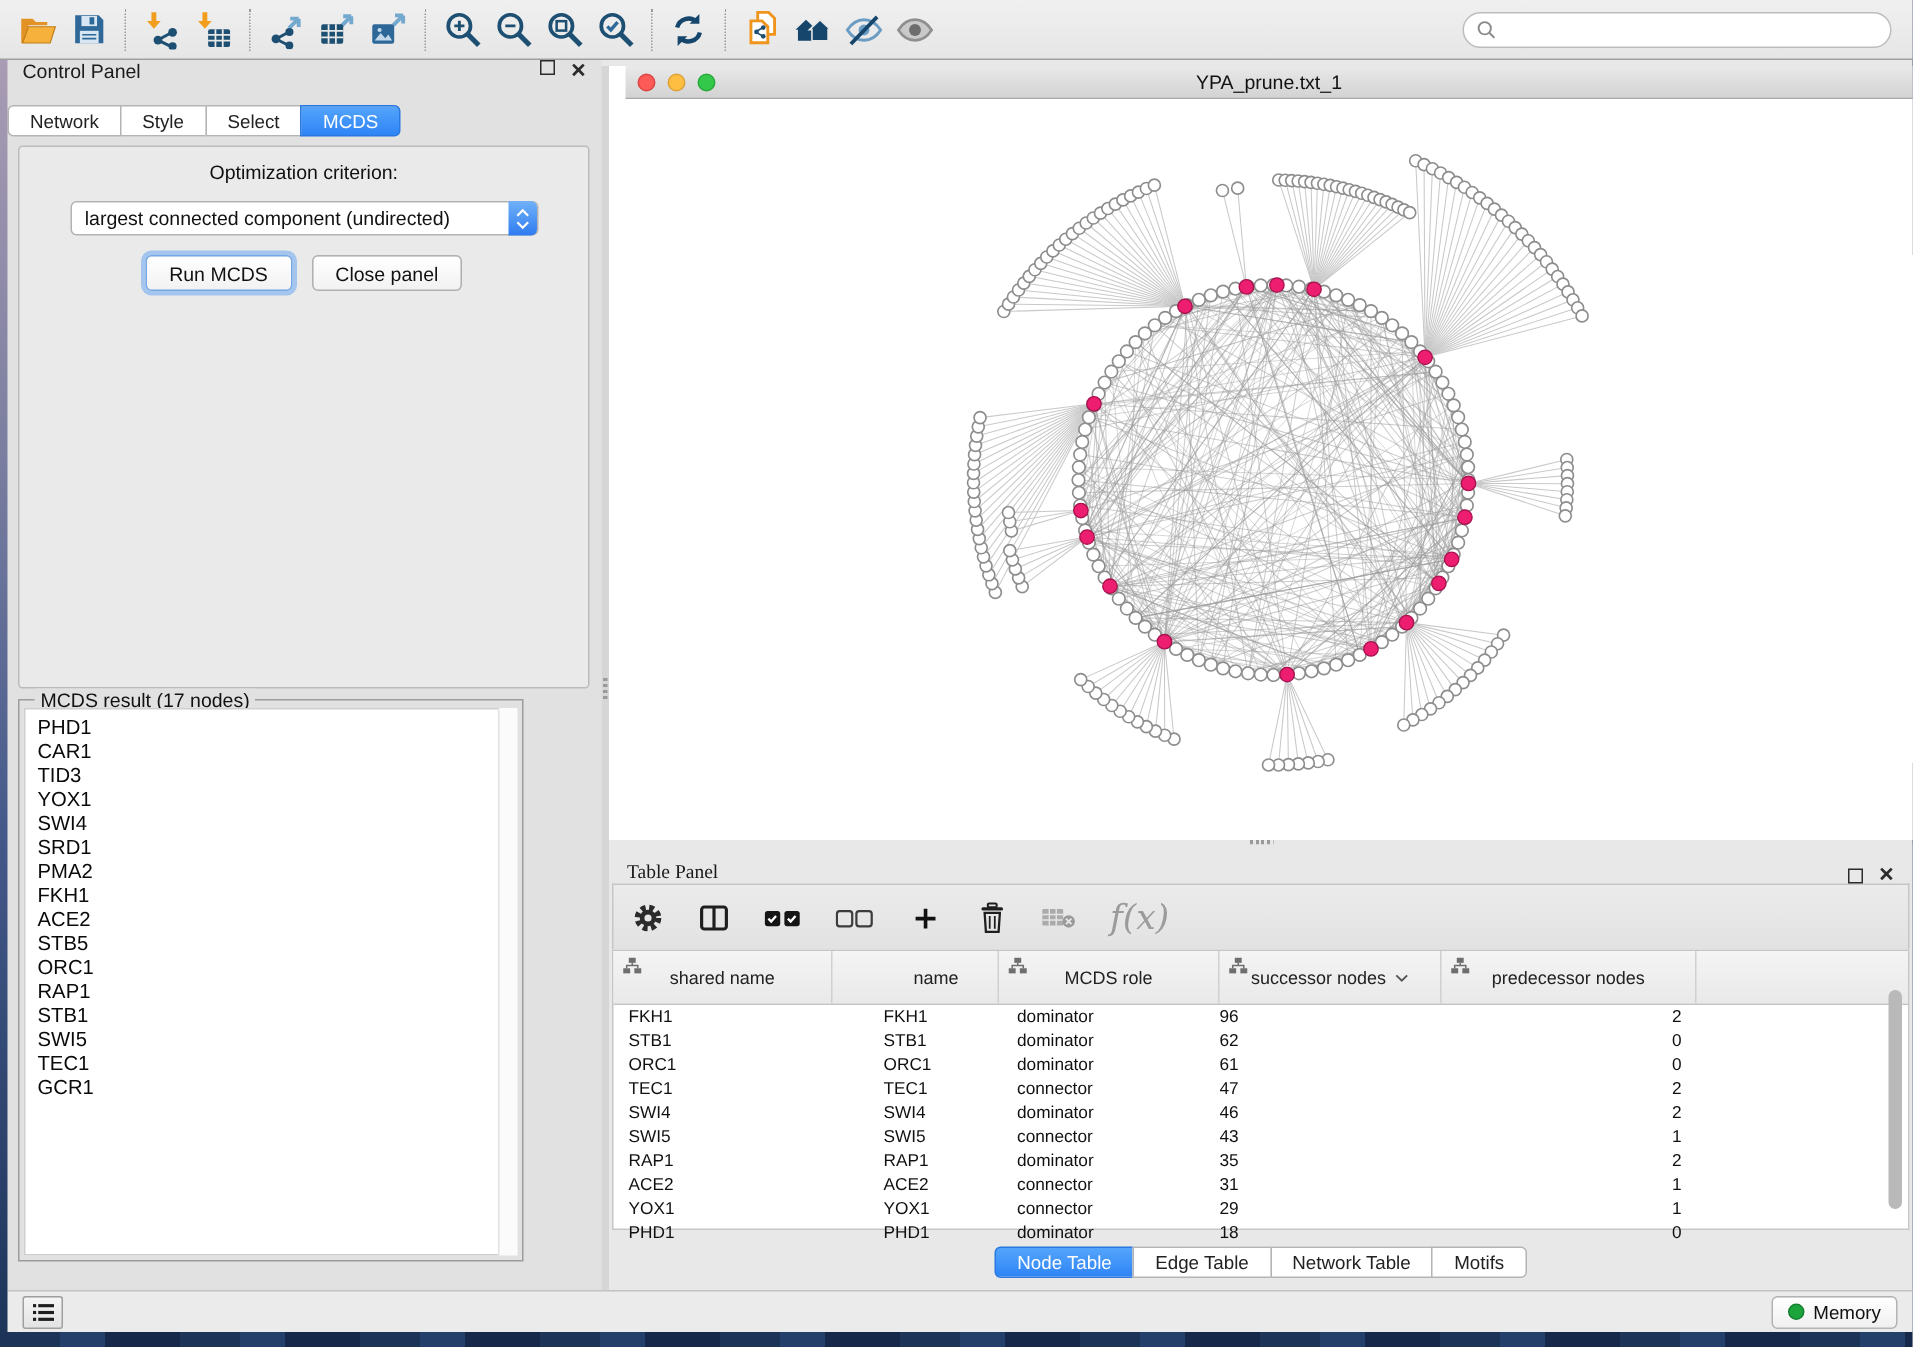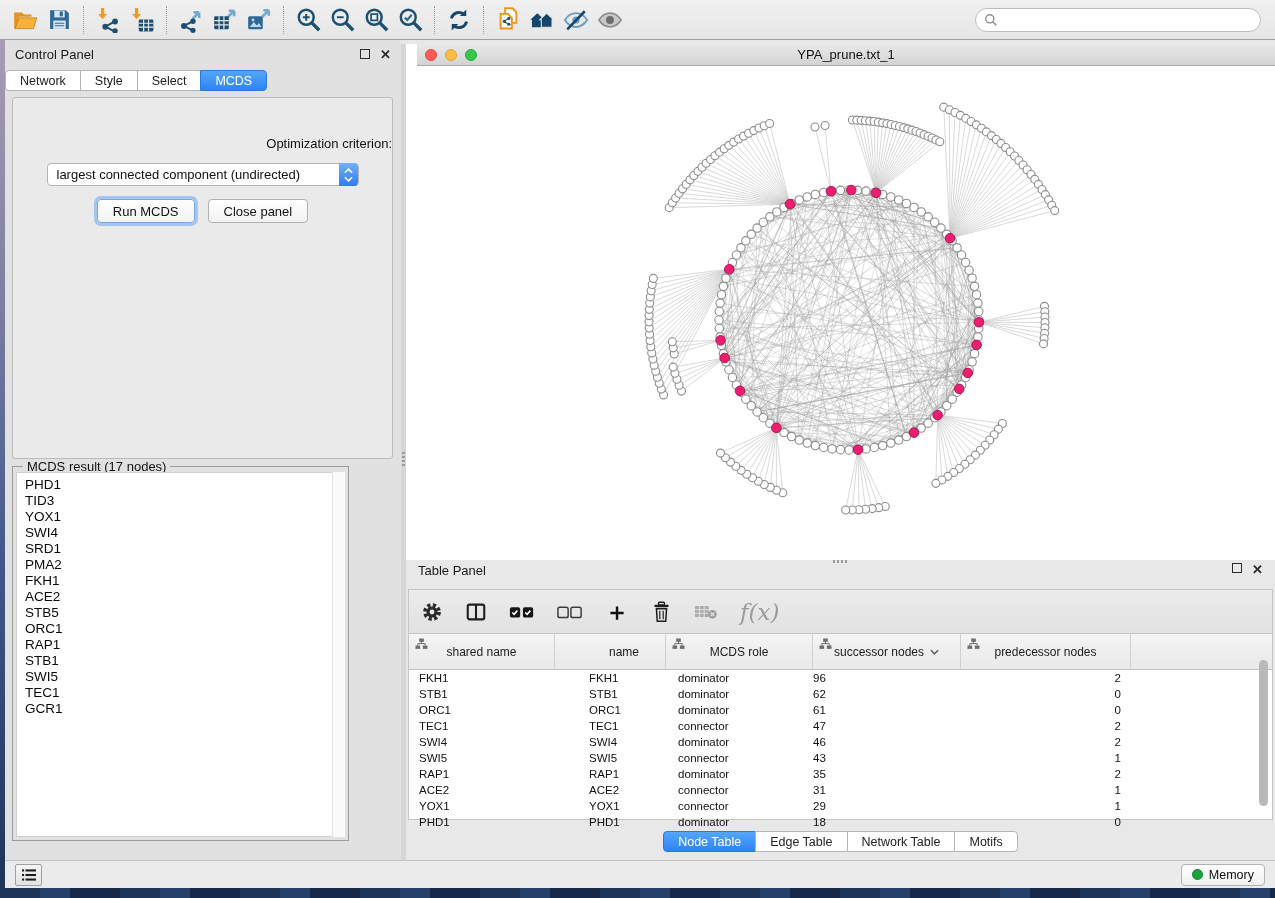--- a/index.html
+++ b/index.html
@@ -20,36 +20,36 @@
   .search-wrap input { border:none; outline:none; flex:1; font-size:12px; background:transparent; font-family:"Liberation Sans",sans-serif; }
 
   
   .left-strip { position:absolute; left:0; top:40px; width:5px; height:858px;
     background:linear-gradient(#a99cb4,#7c7fa0 30%,#44598a 60%,#1d3458); }
   .wall-bottom { position:absolute; left:0; top:888px; width:1275px; height:10px;
     background:repeating-linear-gradient(90deg,#1d3458 0 40px,#24406a 40px 70px,#16294a 70px 120px); }
 
   
   .control-panel { position:absolute; left:5px; top:40px; width:396px; height:820px; background:#e1e1e1; }
-  .cp-titlebar { height:28px; display:flex; align-items:center; padding:0 10px; font-size:13px; color:#1a1a1a; }
+  .cp-titlebar { height:28px; display:flex; padding:0 10px; font-size:13px; color:#1a1a1a; }
   .cp-titlebar .spacer { flex:1; }
   .win-ico { font-size:12px; color:#2b2b2b; margin-left:10px; line-height:1; }
   .float-box { width:10px; height:10px; border:1.5px solid #2b2b2b; display:inline-block; margin-left:10px; }
   .close-x { font-weight:bold; font-size:13px; }
 
   .tabs-row { display:flex; margin-top:2px; }
   .tab { height:21px; padding:0 14px; background:#fff; border:1px solid #b4b4b4; font-size:12.5px;
     display:flex; align-items:center; color:#222; margin-left:-1px; }
   .tab:first-child { border-radius:4px 0 0 4px; margin-left:0; }
   .tab:last-child { border-radius:0 4px 4px 0; }
   .tab.active { background:linear-gradient(#55a5fc,#2e84f6); color:#fff; border-color:#2a79e0; }
 
   .mcds-box { position:absolute; left:7px; top:57px; width:381px; height:362px;
     background:#eaeaea; border:1px solid #bcbcbc; border-radius:3px; }
-  .opt-label { text-align:right; margin-top:38px; font-size:13px; color:#111; }
+  .opt-label { text-align:center; margin-top:9px; font-size:13px; color:#111; }
   .dropdown { position:relative; margin:12px auto 0; width:312px; height:23px; background:#fff;
     border:1px solid #b3b3b3; border-radius:4px; font-size:13px; color:#111;
     display:flex; align-items:center; padding-left:9px; }
   .dd-stepper { position:absolute; right:0; top:-1px; width:19px; height:23px; border-radius:0 4px 4px 0;
     background:linear-gradient(#70b1f8,#2f7cf0); display:flex; flex-direction:column; align-items:center; justify-content:center; gap:2px; }
   .btn-row { display:flex; justify-content:center; gap:13px; margin-top:13px; }
   .btn { height:24px; padding:0 15px; background:linear-gradient(#ffffff,#f2f2f2); border:1px solid #b0b0b0;
     border-radius:4px; font-size:13px; color:#111; display:flex; align-items:center; }
   .btn.focus-ring { box-shadow:0 0 0 3px rgba(105,165,240,.55); border-color:#74a8e6; }
 
@@ -76,21 +76,21 @@
   .light.yellow { background:#fdbe41; border:1px solid #dea338; }
   .light.green { background:#34c84a; border:1px solid #2aa93d; }
   .net-title { position:absolute; left:0; right:0; text-align:center; font-size:13px; color:#111; }
   .net-canvas { width:869px; height:494px; background:#fff; }
   .splitter-h { position:absolute; left:0; top:557px; width:869px; height:3px; }
   .splitter-h .grip { position:absolute; left:427px; top:0; width:16px; height:3px;
     background:repeating-linear-gradient(90deg,#9a9a9a 0 2px,#e8e8e8 2px 4px); }
 
   
   .table-panel { position:absolute; left:406px; top:563px; width:869px; height:297px; background:#e8e8e8; }
-  .tp-titlebar { height:26px; display:flex; align-items:flex-start; padding:0 12px; font-size:13px; color:#1a1a1a; }
+  .tp-titlebar { height:26px; display:flex; align-items:flex-end; padding:0 12px; font-size:13px; color:#1a1a1a;font-family:Liberation Serif, serif; }
   .tp-toolbar { height:44px; margin:0 2px; background:linear-gradient(#ebebeb,#e2e2e2);
     border:1px solid #c6c6c6; border-bottom:none; display:flex; align-items:center; padding:0 12px; gap:22px; }
   .tpi { display:flex; align-items:center; justify-content:center; height:30px; }
   .fx-label { font-family:"DejaVu Serif",serif; font-style:italic; font-size:23px; color:#9b9b9b; }
   .plus-label { font-size:24px; font-weight:bold; color:#111; line-height:1; }
 
   .ntable { position:absolute; left:2px; right:2px; top:70px; bottom:40px; background:#fff; border:1px solid #c6c6c6; }
   .thead { display:flex; height:36px; background:linear-gradient(#f4f4f4,#e9e9e9); border-bottom:1px solid #c3c3c3; }
   .hcell { display:flex; align-items:center; justify-content:center; gap:6px; font-size:12px; color:#222;
     border-right:1px solid #d0d0d0; position:relative; }
@@ -305,20 +305,21 @@
       </div>
       <div class="btn-row">
         <div class="btn focus-ring">Run MCDS</div>
         <div class="btn">Close panel</div>
       </div>
     </div>
     <div class="result-fieldset">
       <div class="result-legend">MCDS result (17 nodes)</div>
       <div class="result-list">
           <div class="mcds-item">PHD1</div>
+          <div class="mcds-item">CAR1</div>
           <div class="mcds-item">TID3</div>
           <div class="mcds-item">YOX1</div>
           <div class="mcds-item">SWI4</div>
           <div class="mcds-item">SRD1</div>
           <div class="mcds-item">PMA2</div>
           <div class="mcds-item">FKH1</div>
           <div class="mcds-item">ACE2</div>
           <div class="mcds-item">STB5</div>
           <div class="mcds-item">ORC1</div>
           <div class="mcds-item">RAP1</div>

